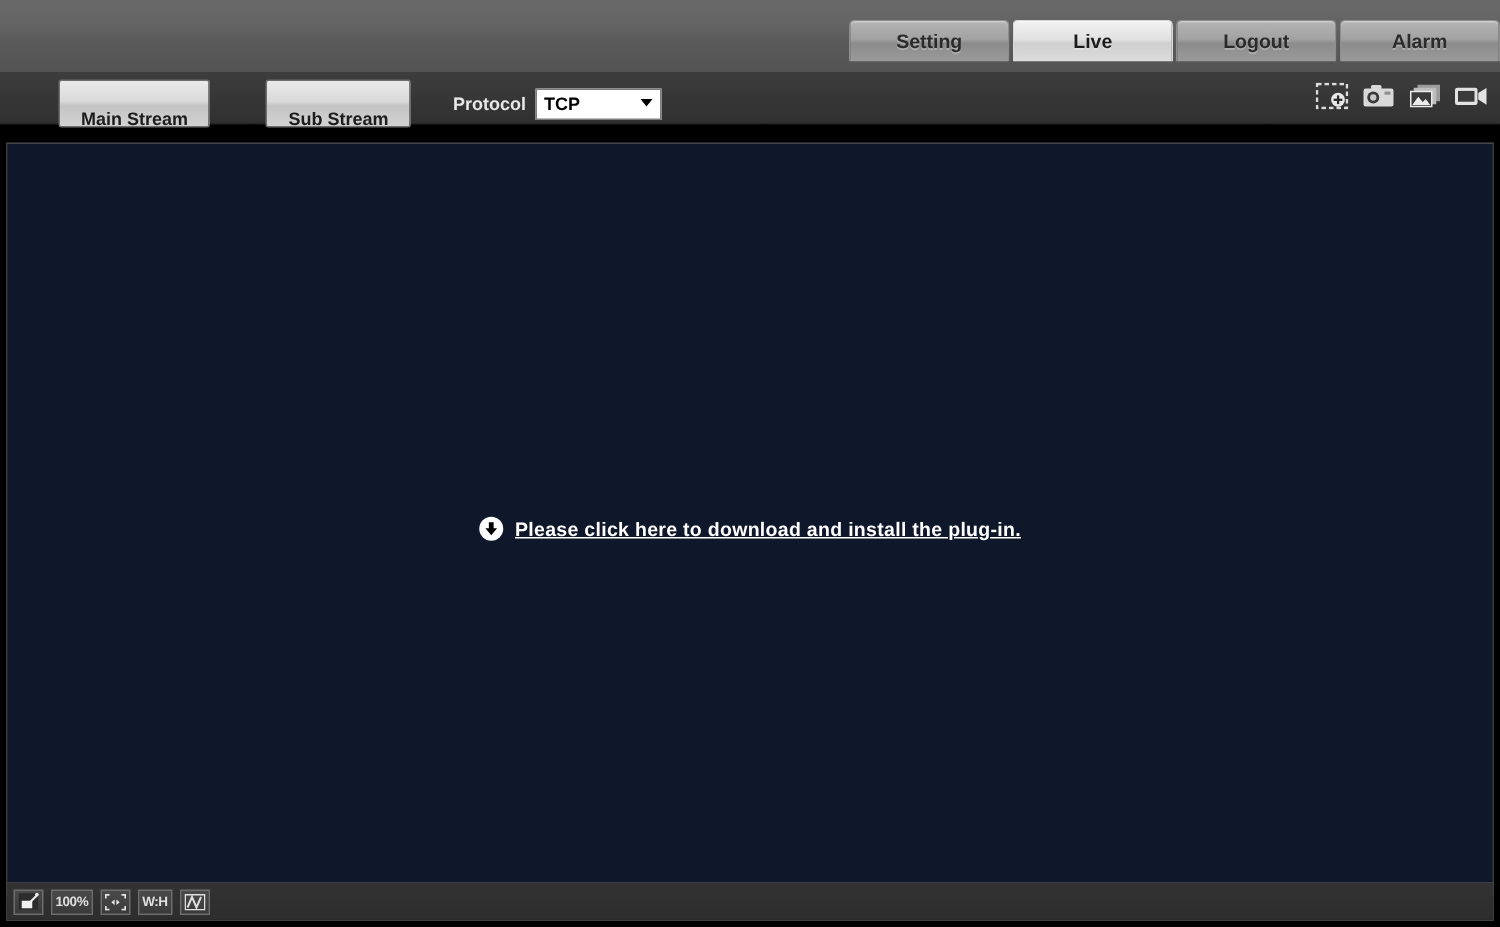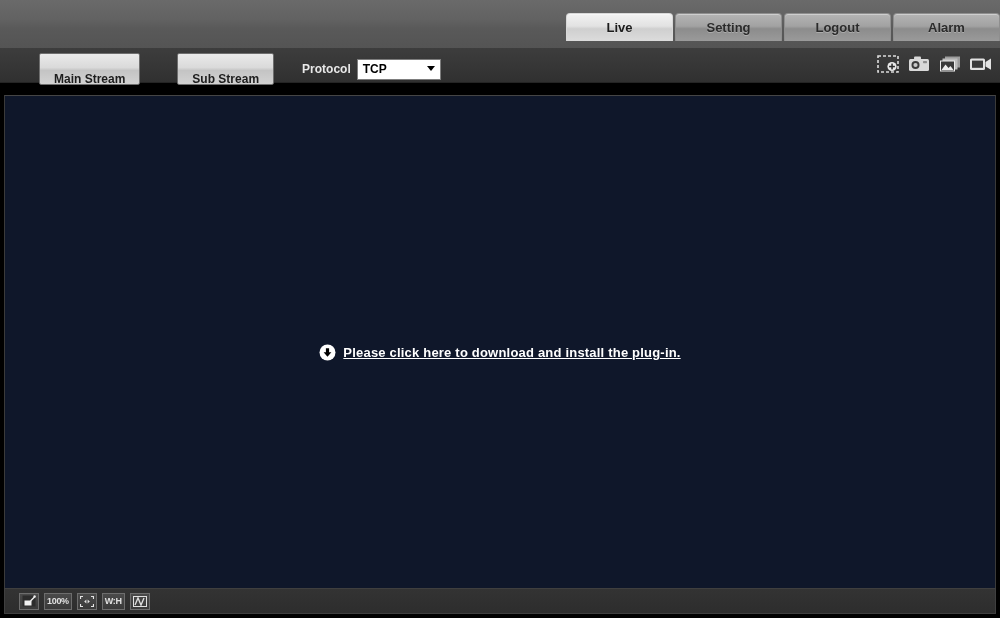--- a/index.html
+++ b/index.html
@@ -185,21 +185,21 @@
     position: absolute;
     left: 4px;
     right: 4px;
     bottom: 4px;
     height: 26px;
     background: linear-gradient(to bottom, #333333 0%, #2d2d2d 100%);
     border: 1px solid #3f3f3f;
     box-sizing: border-box;
     display: flex;
     align-items: center;
-    padding-left: 14px;
+    padding-left: 4px;
     gap: 5px;
   }
   .sbtn {
     height: 17px;
     min-width: 19px;
     padding: 0 2px;
     border: 1px solid #6d6d6d;
     background: linear-gradient(to bottom, #4a4a4a 0%, #3a3a3a 100%);
     display: flex;
     align-items: center;
@@ -218,22 +218,22 @@
 </style>
 </head>
 <body>
 
 <div id="app">
 
   <div class="header">
 
 
     <div class="tabs">
+      <div class="tab">Setting</div>
       <div class="tab active">Live</div>
-      <div class="tab">Setting</div>
       <div class="tab">Logout</div>
       <div class="tab">Alarm</div>
     </div>
   </div>
 
   <div class="toolbar">
 
     <div class="tb-left">
       <div class="gbtn">Main Stream</div>
       <div class="gbtn">Sub Stream</div>

